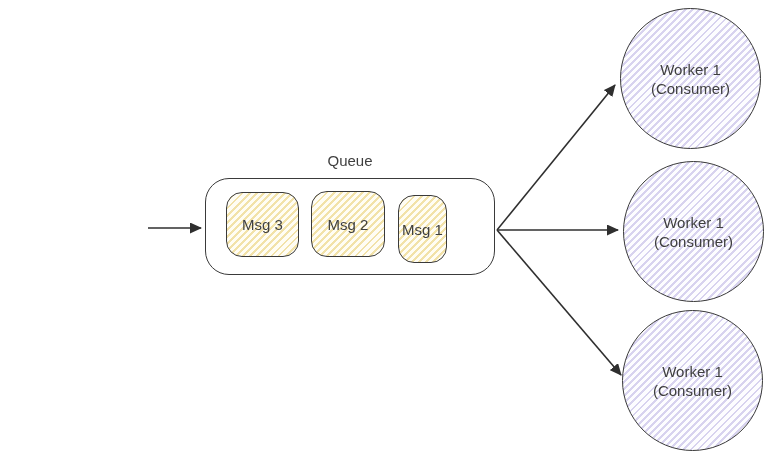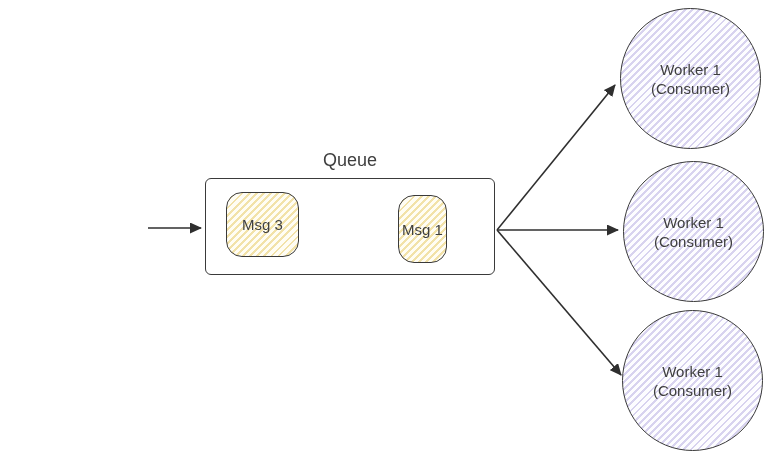--- a/index.html
+++ b/index.html
@@ -58,31 +58,31 @@
       #fdfdff 2px, #fdfdff 5px);
   }
   .worker-1 { left: 620px; top: 8px; }
   .worker-2 { left: 623px; top: 161px; }
   .worker-3 { left: 622px; top: 310px; }
   .queue-title {
     position: absolute;
     left: 205px; top: 151px;
     width: 290px;
     text-align: center;
-    font-size: 18px;
+    font-size: 15px;
     line-height: 19px;
     color: var(--text);
   }
   .queue-box {
     position: absolute;
     left: 205px; top: 178px;
     width: 290px; height: 97px;
     background: var(--node_bg);
     border: 1.6px solid var(--stroke);
-    border-radius: 6px;
+    border-radius: 24px;
   }
   .msg {
     position: absolute;
     display: flex;
     align-items: center;
     justify-content: center;
     text-align: center;
     font-size: 15px;
     color: var(--text);
     border: 1.6px solid var(--stroke);
@@ -115,20 +115,21 @@
     <line class="arrow-line" x1="497" y1="230" x2="615" y2="85" marker-end="url(#ah)"></line>
     <line class="arrow-line" x1="497" y1="230" x2="618" y2="230" marker-end="url(#ah)"></line>
     <line class="arrow-line" x1="497" y1="230" x2="621" y2="375" marker-end="url(#ah)"></line>
   </svg>
 
 
   <div class="queue-title">Queue</div>
 
   <div class="queue-box">
     <div class="msg msg-3">Msg 3</div>
+    <div class="msg msg-2">Msg 2</div>
     <div class="msg msg-1">Msg 1</div>
   </div>
 
   <div class="node circle worker worker-1">
     <div>Worker 1</div>
     <div>(Consumer)</div>
   </div>
 
   <div class="node circle worker worker-2">
     <div>Worker 1</div>

